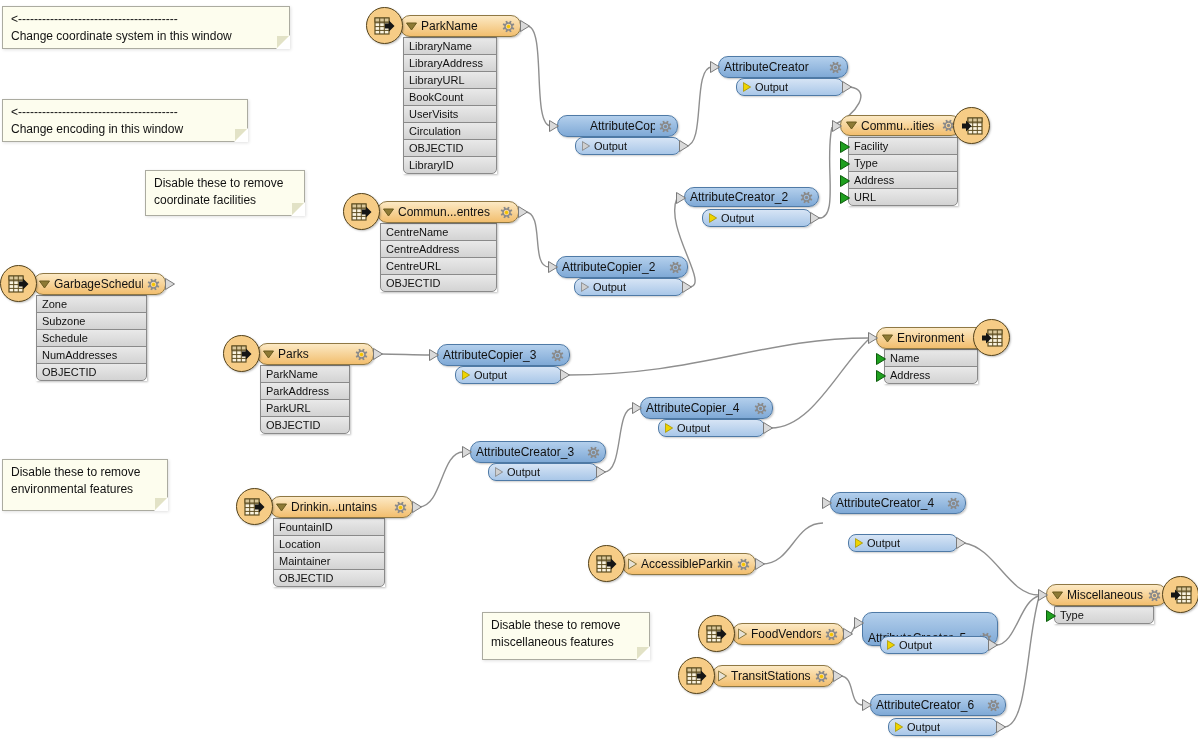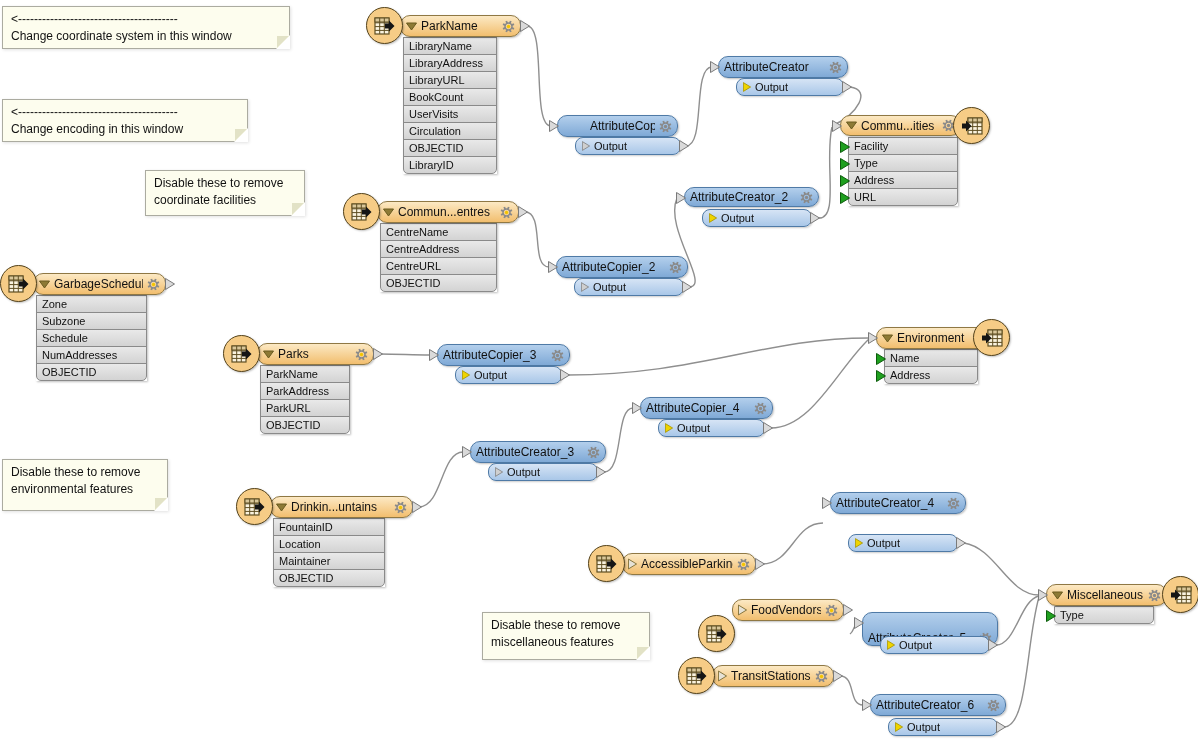--- a/index.html
+++ b/index.html
@@ -344,21 +344,21 @@
         <rect class="tbl-box" x="2" y="4" width="14" height="16"></rect>
         <rect class="tbl-line" x="2" y="4" width="14" height="4" fill="#D9C79A"></rect>
         <line class="tbl-line" x1="2" y1="8.8" x2="16" y2="8.8"></line>
         <line class="tbl-line" x1="2" y1="12.6" x2="16" y2="12.6"></line>
         <line class="tbl-line" x1="2" y1="16.4" x2="16" y2="16.4"></line>
         <line class="tbl-line" x1="6.7" y1="4" x2="6.7" y2="20"></line>
         <line class="tbl-line" x1="11.3" y1="4" x2="11.3" y2="20"></line>
         <polygon class="tbl-arrow" points="12,9.5 16,9.5 16,6.5 21.5,12 16,17.5 16,14.5 12,14.5"></polygon>
       </svg>
     </div>
-    <div class="nhdr orange" style="left: 732px; top: 599px; width: 112px; height: 22px;">
+    <div class="nhdr orange" style="left: 732px; top: 623px; width: 112px; height: 22px;">
       <svg width="9" height="12" viewBox="0 0 10 12">
         <polygon points="0.5,0.5 9.5,6 0.5,11.5" class="tri-col"></polygon>
       </svg>
       <span class="title">FoodVendors</span>
       <svg width="13" height="13" viewBox="0 0 14 14">
         <line class="gear-t" x1="9.77" y1="8.15" x2="12.91" y2="9.45"></line>
         <line class="gear-t" x1="8.15" y1="9.77" x2="9.45" y2="12.91"></line>
         <line class="gear-t" x1="5.85" y1="9.77" x2="4.55" y2="12.91"></line>
         <line class="gear-t" x1="4.23" y1="8.15" x2="1.09" y2="9.45"></line>
         <line class="gear-t" x1="4.23" y1="5.85" x2="1.09" y2="4.55"></line>

